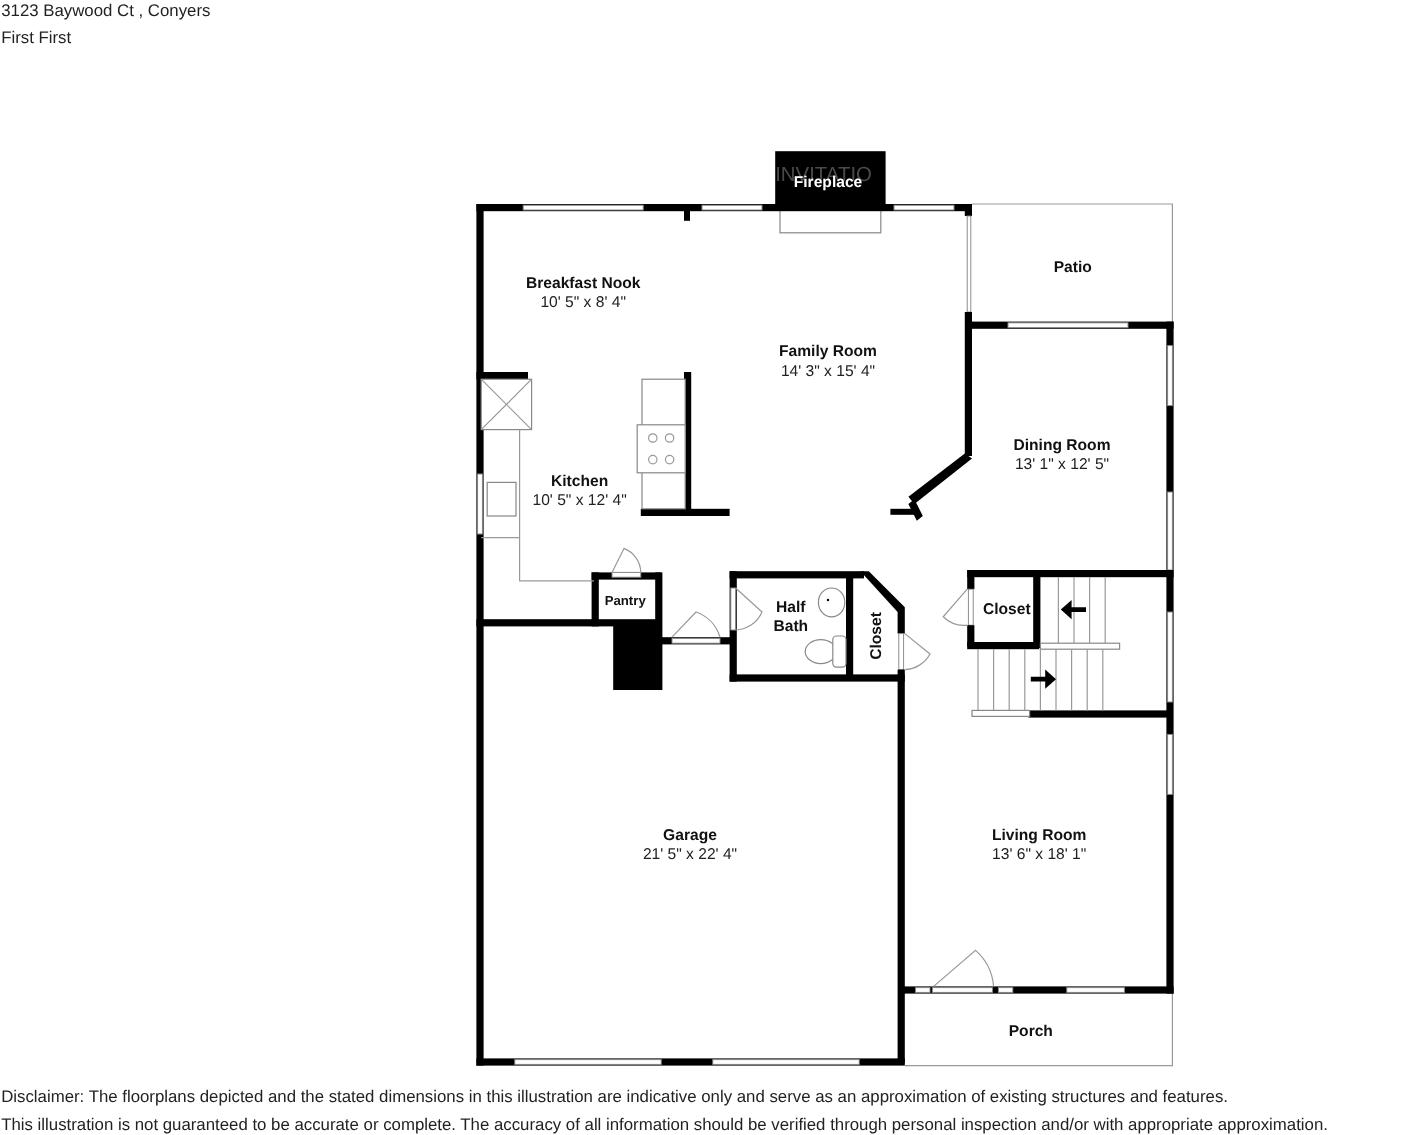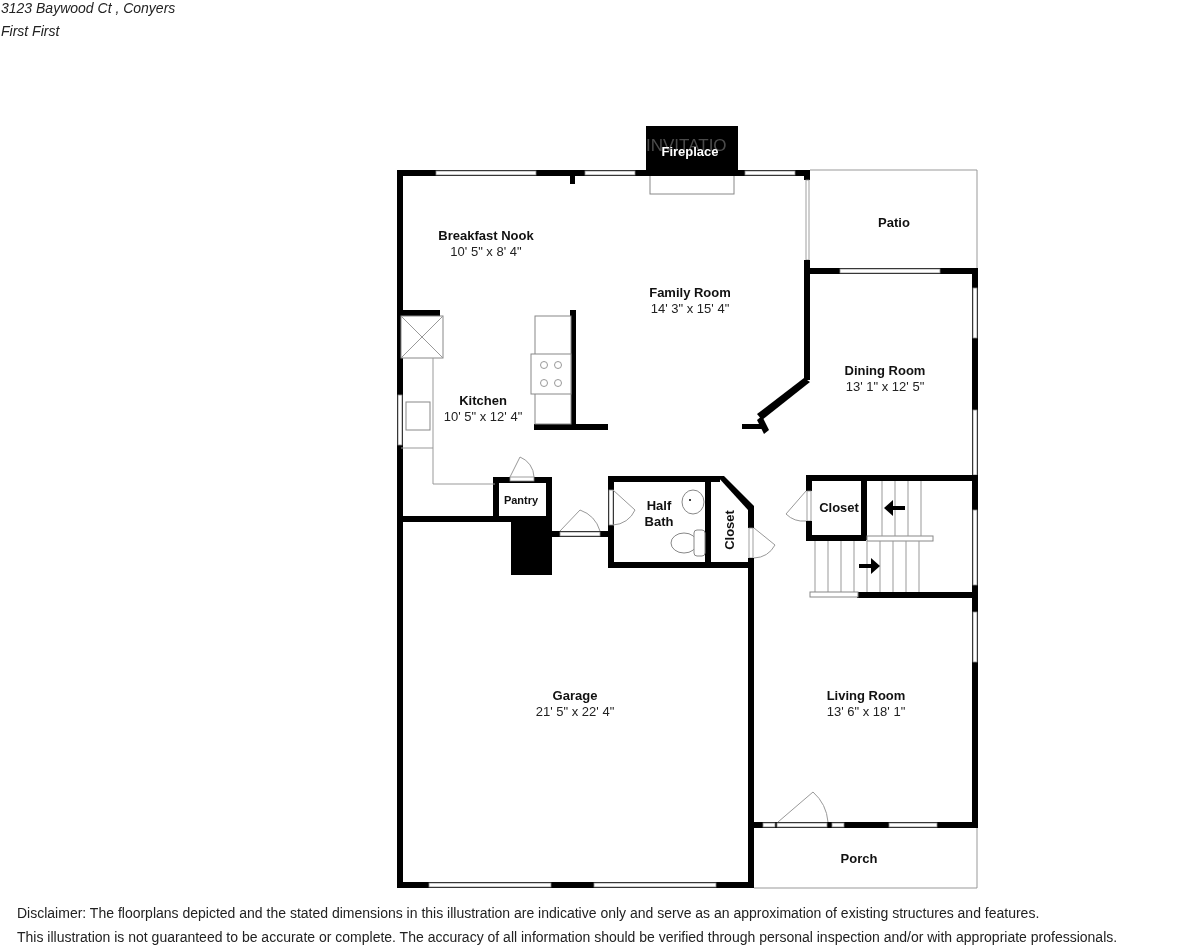--- a/index.html
+++ b/index.html
@@ -1,20 +1,20 @@
 <!DOCTYPE html>
 <html><head>
 <meta charset="utf-8">
 <style>
   html, body { margin: 0; padding: 0; background: #ffffff; }
   body { width: 1188px; height: 946px; position: relative; overflow: hidden; font-family: "Liberation Sans", sans-serif; color: #111; }
-  .hdr { position: absolute; left: 1px; font-size: 14px; color: #222; font-style: italic; }
+  .hdr { position: absolute; left: 1px; font-size: 14px; color: #222; }
   .hdr.t1 { top: 0px; }
   .hdr.t2 { top: 23px; }
-  .disc { position: absolute; left: 1px; font-size: 14px; color: #222; white-space: nowrap; padding-left: 16px; }
+  .disc { position: absolute; left: 1px; font-size: 14px; color: #222; white-space: nowrap; }
   .disc.d1 { top: 905px; }
   .disc.d2 { top: 929px; }
   svg { position: absolute; left: 0; top: 0; }
   .lbl { font-family: "Liberation Sans", sans-serif; font-weight: bold; font-size: 13px; fill: #111; }
   .dim { font-family: "Liberation Sans", sans-serif; font-size: 13px; fill: #222; }
   .wall { fill: #000; }
   .win { fill: #fff; stroke: #888; stroke-width: 0.8; }
   .thin { fill: none; stroke: #999; stroke-width: 1; }
   .fix { fill: #fff; stroke: #888; stroke-width: 1; }
 </style>
@@ -202,13 +202,13 @@
     <text x="575" y="716" text-anchor="middle" class="dim">21' 5" x 22' 4"</text>
 
     <text x="866" y="700" text-anchor="middle" class="lbl">Living Room</text>
     <text x="866" y="716" text-anchor="middle" class="dim">13' 6" x 18' 1"</text>
 
     <text x="859" y="863" text-anchor="middle" class="lbl">Porch</text>
   </g>
 </svg>
 
 <div class="disc d1">Disclaimer: The floorplans depicted and the stated dimensions in this illustration are indicative only and serve as an approximation of existing structures and features.</div>
-<div class="disc d2">This illustration is not guaranteed to be accurate or complete. The accuracy of all information should be verified through personal inspection and/or with appropriate professionals.</div>
+<div class="disc d2">This illustration is not guaranteed to be accurate or complete. The accuracy of all information should be verified through personal inspection and/or with appropriate approximation.</div>
 
 </body></html>

